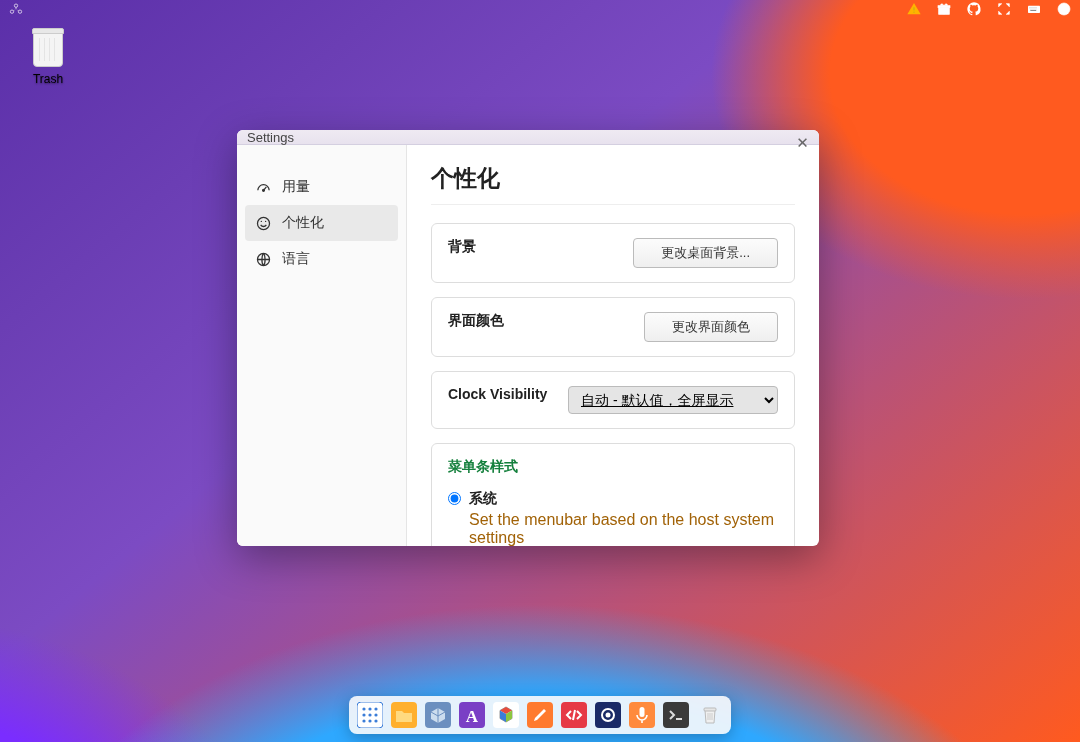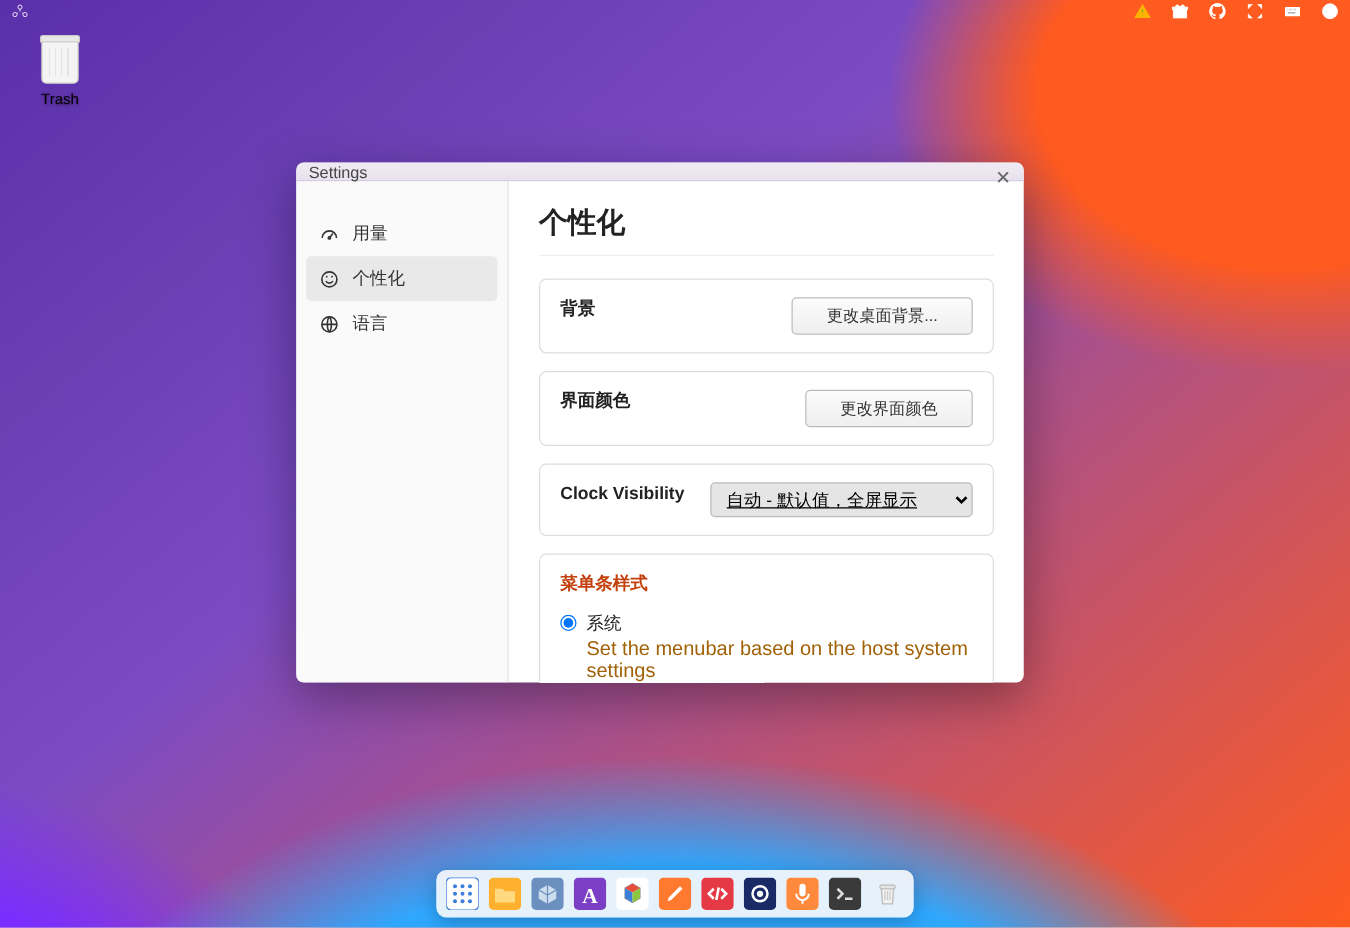--- a/index.html
+++ b/index.html
@@ -71,25 +71,25 @@
 .card-label { font-size:14px; font-weight:600; color:#222; }
 .btn {
   font-size:13px; padding:5px 27px; border:1px solid #bbb; border-radius:4px;
   background:linear-gradient(#fcfcfc,#efefef); color:#333; cursor:pointer;
 }
 select.sel {
   font-size:14px; padding:4px 8px; border:1px solid #bbb; border-radius:4px; background:#e5e5e5;
   min-width:210px;
   text-decoration:underline;
 }
-.card h3 { font-size:14px; font-weight:600; color:#c2410c; margin-bottom:14px; }
+.card h3 { font-size:14px; font-weight:600; color:#15803d; margin-bottom:14px; }
 .radio-row { display:flex; align-items:flex-start; gap:8px; margin-bottom:12px; }
 .radio-row input { margin-top:2px; }
 .radio-texts { display:flex; flex-direction:column; gap:3px; }
-.radio-label { font-size:14px; color:#222; }
+.radio-label { font-size:14px; color:#222;font-weight:bold; }
 .radio-desc { font-size:16px; color:#a16207; padding-left:0; }
 
 
 .dock {
   position:absolute; bottom:8px; left:50%; transform:translateX(-50%);
   background:rgba(250,250,252,.9); border-radius:8px; padding:6px 8px;
   display:flex; gap:8px; box-shadow:0 4px 16px rgba(0,0,0,.25);
 }
 .dock-item { width:26px; height:26px; border-radius:5px; display:flex; align-items:center; justify-content:center; cursor:pointer; }
 .dock-item svg { width:26px; height:26px; }

